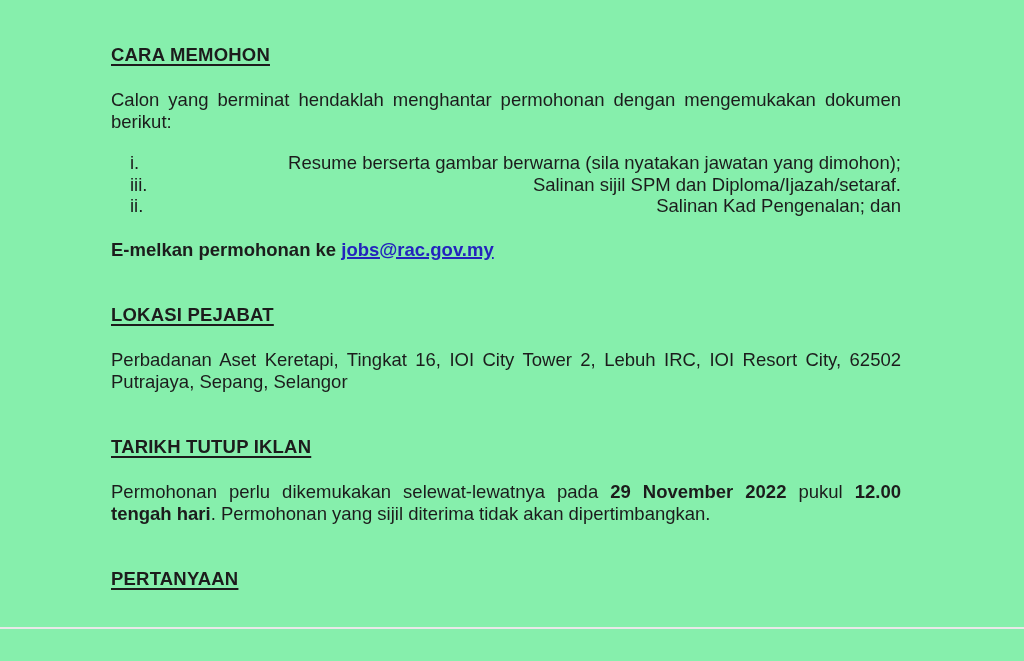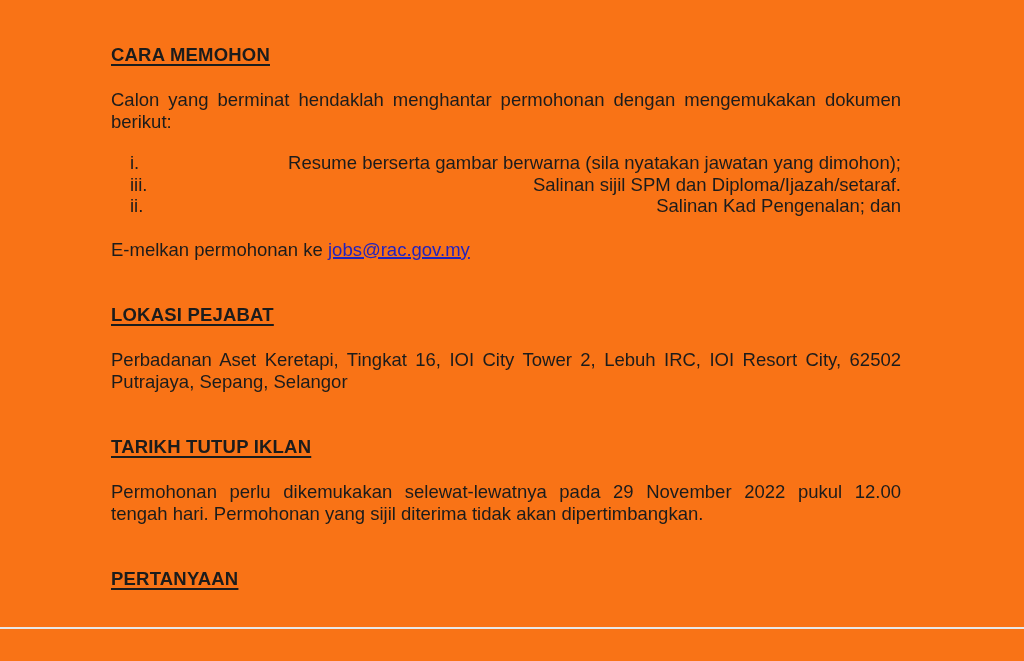--- a/index.html
+++ b/index.html
@@ -2,40 +2,40 @@
 <html style="--text: #1c1c1c; --link: #2323bd; --rule: #e8e8e8;"><head>
 <meta charset="utf-8">
 <style>
   html,body{margin:0;padding:0;}
   body{
     width:1024px;height:661px;background:#ffffff;
     font-family:"Liberation Sans",sans-serif;
     color:var(--text,#1c1c1c);
     overflow:hidden;
   }
-  .page{position:relative;width:1024px;height:661px;background:#f97316;}
+  .page{position:relative;width:1024px;height:661px;background:#86efac;}
   .content{padding:44px 123px 0 111px;}
   .sec{margin-top:44px;}
   .sec.first{margin-top:0;}
   .hd{
     font-size:18.5px;font-weight:700;line-height:22px;
     text-decoration:underline;
     text-decoration-thickness:2px;
     text-underline-offset:3px;
     margin:0 0 23px 0;
     letter-spacing:.2px;
   }
   .ln{font-size:18.5px;line-height:21.5px;margin:0;}
   .just{text-align:justify;text-align-last:justify;}
   .list{margin-top:20px;}
   .lrow{display:flex;font-size:18.5px;line-height:21.5px;padding-left:19px;}
   .lnum{flex:0 0 35px;width:35px;}
   .ltext{flex:1 1 auto;text-align:right;}
   .email-line{margin-top:22px;font-size:18.5px;line-height:21.5px;font-weight:700;}
-  .b{font-weight:400;}
+  .b{font-weight:700;}
   .link{
     color:var(--link,#2323bd);
     text-decoration:underline;
     text-decoration-thickness:1.5px;
     cursor:pointer;
   }
   .faint-rule{
     position:absolute;left:0;top:627px;width:1024px;height:2px;
     background:var(--rule,#e8e8e8);
   }

